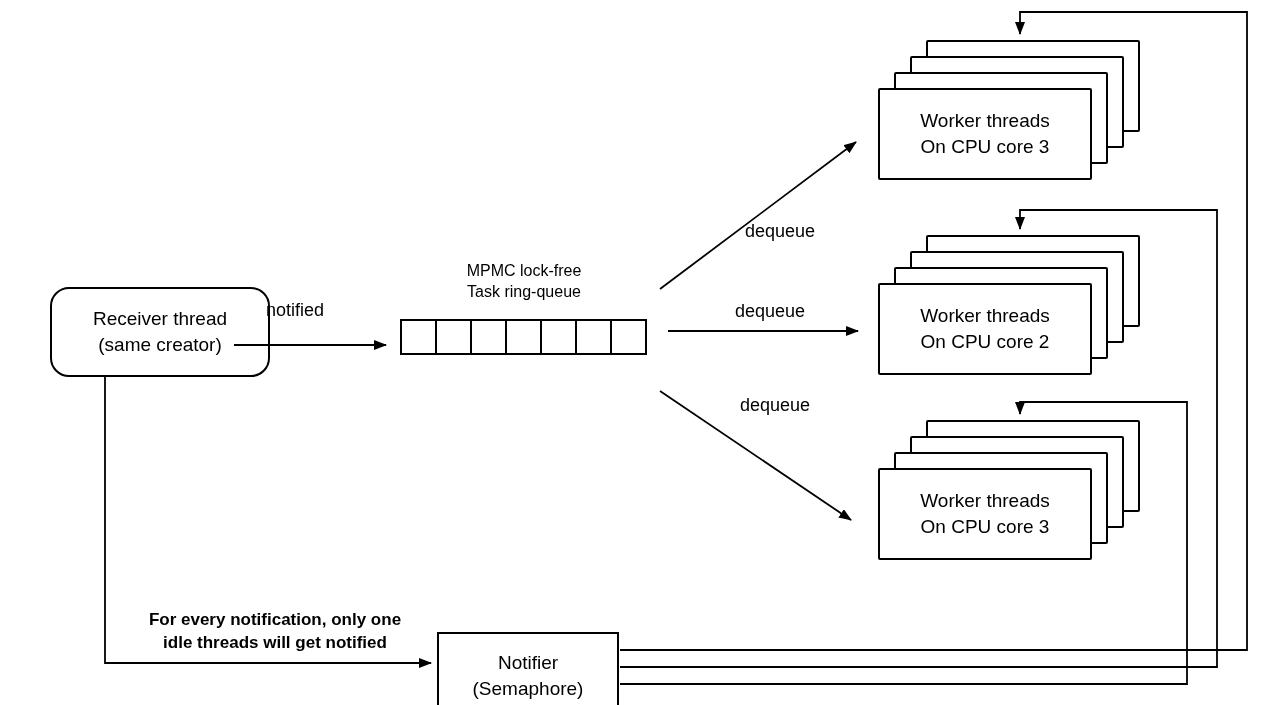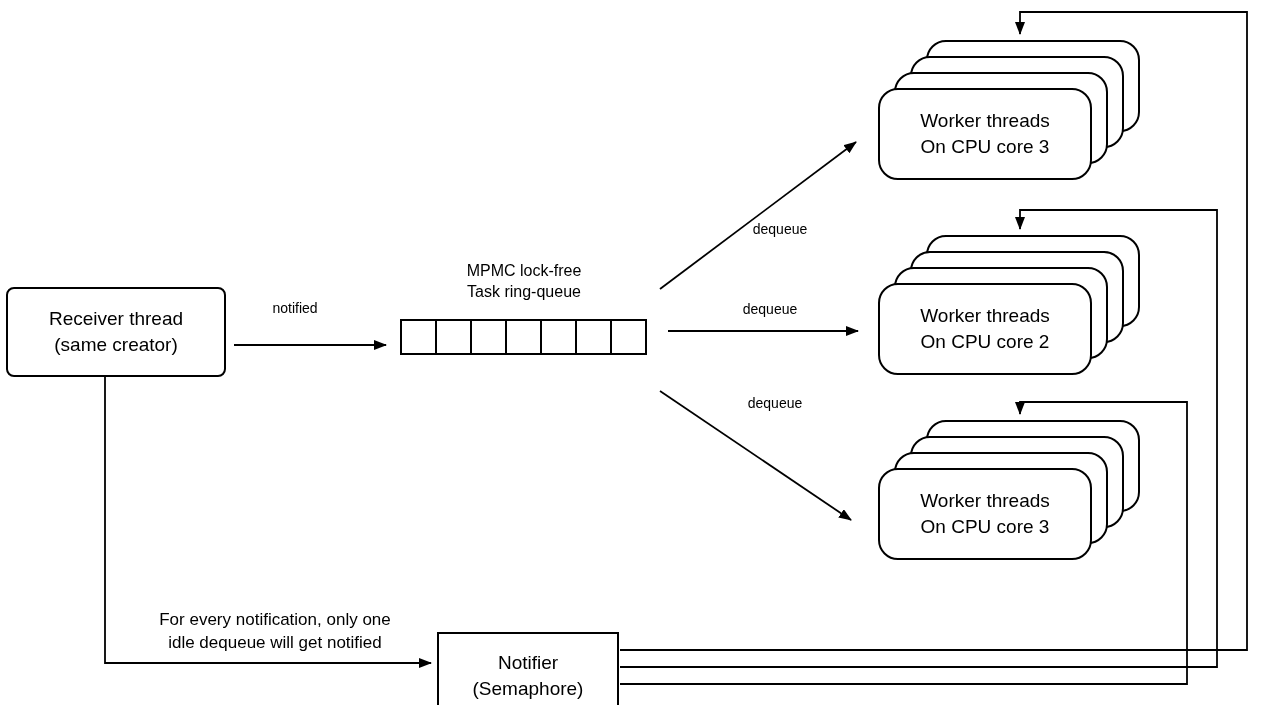--- a/index.html
+++ b/index.html
@@ -9,45 +9,46 @@
     width: 1273px;
     height: 705px;
     background: #ffffff;
     font-family: "Liberation Sans", sans-serif;
     color: #000000;
     overflow: hidden;
   }
   .abs { position: absolute; }
   .box-rounded {
     border: 2px solid #000;
-    border-radius: 8px;
+    border-radius: 19px;
     background: #fff;
     display: flex;
     flex-direction: column;
     align-items: center;
     justify-content: center;
     font-size: 19px;
     line-height: 1.35;
     text-align: center;
+    margin-left: 44px;
   }
   .box-square {
     border: 2px solid #000;
     background: #fff;
     display: flex;
     flex-direction: column;
     align-items: center;
     justify-content: center;
     font-size: 19px;
     line-height: 1.35;
     text-align: center;
   }
   .label {
     position: absolute;
     text-align: center;
-    font-size: 14px;
+    font-size: 18px;
     line-height: 1.2;
   }
   .note {
     position: absolute;
     font-size: 17px;
     line-height: 1.35;
   }
   .queue-row { position: absolute; display: flex; }
   .queue-cell {
     width: 37px;
@@ -61,21 +62,21 @@
     text-align: center;
     font-size: 16px;
     line-height: 1.3;
   }
   .stack { position: absolute; width: 262px; height: 140px; }
   .card {
     position: absolute;
     width: 214px;
     height: 92px;
     border: 2px solid #000;
-    border-radius: 20px;
+    border-radius: 2px;
     background: #fff;
   }
   .card-front {
     display: flex;
     flex-direction: column;
     align-items: center;
     justify-content: center;
     font-size: 19px;
     line-height: 1.35;
     text-align: center;
@@ -152,23 +153,23 @@
       <div>Worker threads</div>
       <div>On CPU core 3</div>
     </div>
   </div>
 
   <div class="abs box-square" style="left:437px; top:632px; width:182px; height:88px;">
     <div>Notifier</div>
     <div>(Semaphore)</div>
   </div>
 
-  <div class="note" style="left:122px; top:609px; width:306px; text-align:center;">
+  <div class="note" style="left:122px; top:609px; width:306px; text-align:center;font-weight:bold;">
     <div>For every notification, only one</div>
-    <div>idle dequeue will get notified</div>
+    <div>idle threads will get notified</div>
   </div>
 
   <svg class="wires" viewBox="0 0 1273 705">
     <defs>
       <marker id="arrow" markerUnits="userSpaceOnUse" markerWidth="14" markerHeight="12" refX="12" refY="5" orient="auto">
         <path d="M0,0 L13,5 L0,10 Z" style="fill:#000; stroke:none;"></path>
       </marker>
     </defs>
     <path d="M234,345 H386" marker-end="url(#arrow)"></path>
     <path d="M660,289 L856,142" marker-end="url(#arrow)"></path>

